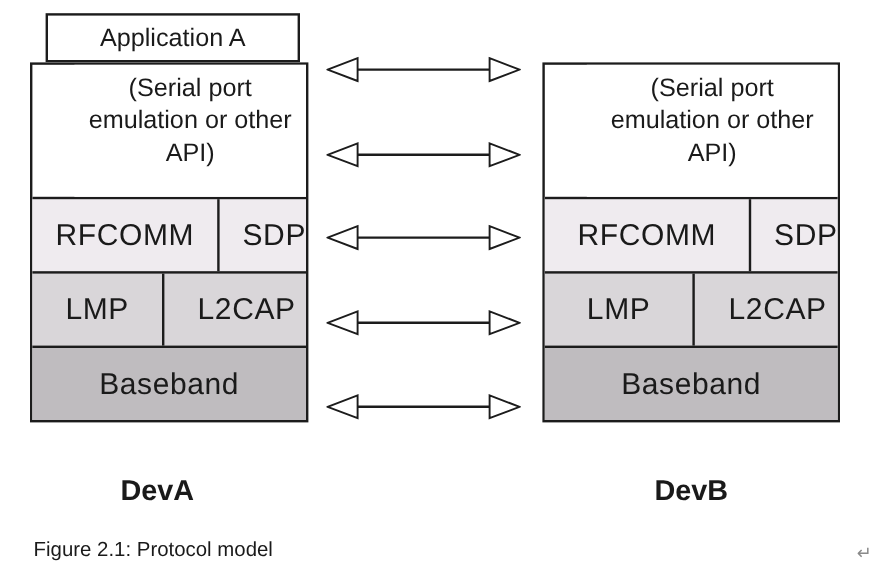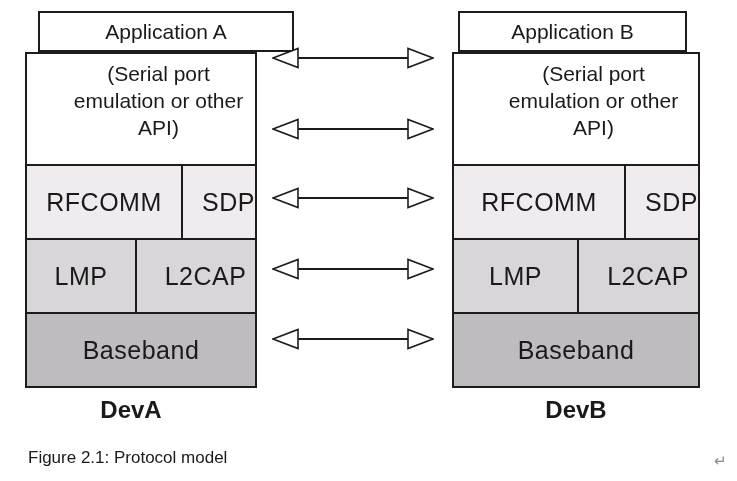--- a/index.html
+++ b/index.html
@@ -17,35 +17,35 @@
     top: 11px;
     height: 41px;
     box-sizing: border-box;
     border: 2px solid #1c1c1c;
     background: #ffffff;
     display: flex;
     align-items: center;
     justify-content: center;
     font-size: 21px;
   }
-  .app-box.left { left: 38px; width: 256px; }
+  .app-box.left { left: 38px; width: 212px; }
   .app-box.right { left: 458px; width: 229px; }
   .stack {
     position: absolute;
     top: 52px;
     box-sizing: border-box;
     border: 2px solid #1c1c1c;
     background: #ffffff;
   }
   .stack.left { left: 25px; width: 232px; }
   .stack.right { left: 452px; width: 248px; }
   .row { display: flex; box-sizing: border-box; width: 100%; }
   .row + .row { border-top: 2px solid #1c1c1c; }
   .row-serial { height: 110px; padding-left: 35px; }
-  .row-mid { height: 74px; }
+  .row-mid { height: 62px; }
   .cell {
     box-sizing: border-box;
     display: flex;
     align-items: center;
     justify-content: center;
     font-size: 25px;
     letter-spacing: 0.5px;
   }
   .cell + .cell { border-left: 2px solid #1c1c1c; padding-left: 19px; }
   .serial-cell {
@@ -114,23 +114,20 @@
     </div>
     <div class="row row-mid" style="background-color: rgb(217, 214, 217);">
       <div class="cell lmp-cell">LMP</div>
       <div class="cell grow">L2CAP</div>
     </div>
     <div class="row row-mid" style="background-color: rgb(191, 188, 191);">
       <div class="cell grow">Baseband</div>
     </div>
   </div>
 
-  <div class="app-box right">
-    <span>Application B</span>
-  </div>
 
   <div class="stack right">
     <div class="row row-serial">
       <div class="cell serial-cell grow">
         <div>(Serial port</div>
         <div>emulation or other</div>
         <div>API)</div>
       </div>
     </div>
     <div class="row row-mid" style="background-color: rgb(239, 235, 239);">

